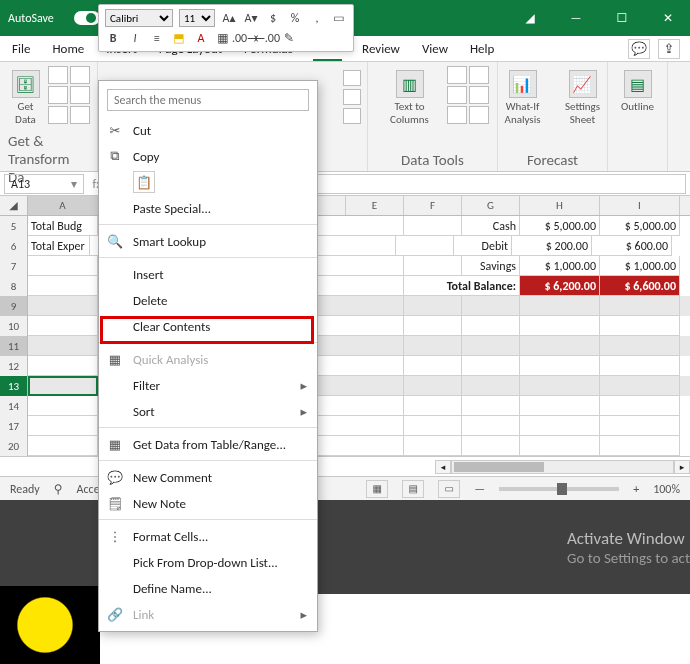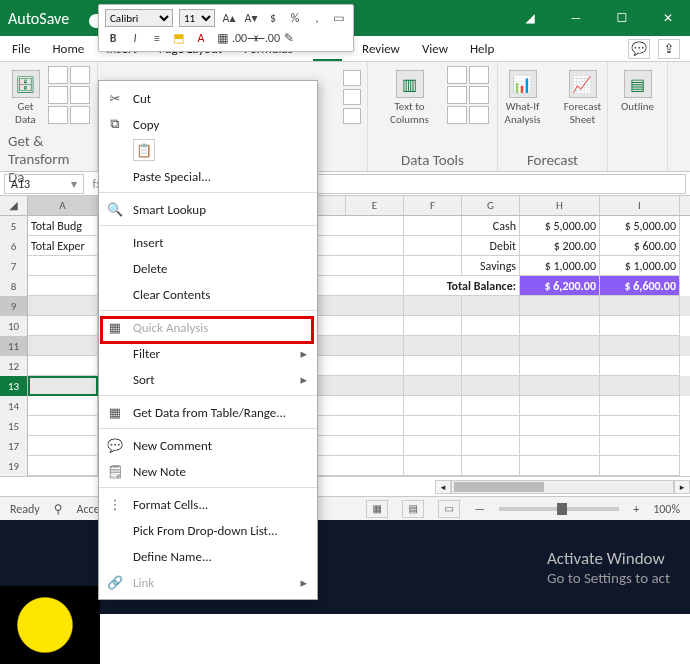--- a/index.html
+++ b/index.html
@@ -1,20 +1,20 @@
 <!DOCTYPE html>
 <html><head>
 <meta charset="utf-8">
 <style>
   * { box-sizing: border-box; margin: 0; padding: 0; font-family: "Segoe UI", Calibri, sans-serif; }
   body { width: 690px; height: 664px; background: #fff; position: relative; overflow: hidden; font-size: 12px; color: #222; }
 
   
   .titlebar { height: 36px; background: #0f7b3f; display: flex; align-items: center; padding: 0 8px; color: #fff; }
-  .autosave { display: flex; align-items: flex-end; gap: 20px; font-size: 16px; }
+  .autosave { display: flex; align-items: flex-end; gap: 20px; font-size: 12px; }
   .autosave .switch { width: 26px; height: 14px; border-radius: 7px; background: #fff; position: relative; }
   .autosave .switch::after { content:""; width:10px; height:10px; border-radius:50%; background:#0f7b3f; position:absolute; top:2px; left:12px; }
   .title-right { margin-left: auto; display: flex; gap: 18px; }
   .title-right .tbtn { width: 28px; height: 28px; display:flex; align-items:center; justify-content:center; cursor:pointer; }
 
   
   .minitool { position: absolute; top: 4px; left: 98px; width: 256px; height: 48px; background: #fff; border: 1px solid #bbb; border-radius: 2px; padding: 3px 6px; font-size: 12px; box-shadow: 0 2px 6px rgba(0,0,0,0.15); z-index: 50; }
   .minitool .row { display:flex; align-items:center; gap:6px; height: 20px; }
   .minitool select { font-size: 11px; border: 1px solid #aaa; height: 18px; }
   .minitool .icon { width:16px; height:16px; display:flex; align-items:center; justify-content:center; color:#444; cursor:pointer; }
@@ -50,21 +50,21 @@
   .gridbody { }
   .row { display:flex; height:20px; }
   .row.sel { background:#e8e8e8; }
   .row.sel .rowhdr { background:#c8c8c8; }
   .row.active { }
   .row.active .rowhdr { background:#0f7b3f; color:#fff; }
   .cell { border-right:1px solid #d0d0d0; border-bottom:1px solid #d0d0d0; padding:0 3px; font-size:12px; display:flex; align-items:center; overflow:hidden; white-space:nowrap; }
   .cell.bold { font-weight:700; }
   .cell.right { justify-content:flex-end; }
   .cell.money { justify-content:flex-end; }
-  .cell.inv { background:#8b5cf6; color:#fff; font-weight:700; }
+  .cell.inv { background:#b91c1c; color:#fff; font-weight:700; }
   .cell.active { outline:2px solid #0f7b3f; outline-offset:-2px; }
 
   
   .ctxmenu { position:absolute; top:80px; left:98px; width:220px; background:#fff; border:1px solid #aaa; box-shadow: 2px 3px 10px rgba(0,0,0,0.25); z-index:40; padding:4px 0; font-size:13px; }
   .ctxmenu .search { margin:4px 8px 6px 8px; }
   .ctxmenu .search input { width:100%; height:22px; border:1px solid #bbb; padding:0 6px; font-size:12px; }
   .ctxmenu .mi { height:26px; display:flex; align-items:center; padding:0 10px 0 34px; position:relative; cursor:pointer; }
   .ctxmenu .mi .mic { position:absolute; left:8px; width:16px; text-align:center; color:#555; }
   .ctxmenu .mi .arrow { margin-left:auto; color:#666; }
   .ctxmenu .mi.disabled { color:#aaa; cursor:default; }
@@ -80,21 +80,21 @@
   .scrollstrip .sbar { flex:1; height:14px; background:#eee; border:1px solid #ccc; position:relative; }
   .scrollstrip .sbar .thumb { position:absolute; left:2px; top:1px; width:90px; height:10px; background:#bbb; }
   .scrollstrip .sbtn { width:16px; height:14px; border:1px solid #ccc; background:#f4f4f4; display:flex; align-items:center; justify-content:center; font-size:9px; cursor:pointer; }
 
   .status { height:24px; background:#f3f3f3; border-top:1px solid #c8c8c8; display:flex; align-items:center; padding:0 10px; font-size:12px; color:#555; gap:14px; }
   .status .spacer { flex:1; }
   .status .viewbtn { width:22px; height:18px; border:1px solid #ccc; display:flex; align-items:center; justify-content:center; cursor:pointer; font-size:10px; }
   .status .zoomtrack { width:120px; height:4px; background:#ccc; position:relative; }
   .status .zoomtrack .zthumb { position:absolute; left:58px; top:-4px; width:10px; height:12px; background:#666; }
 
-  .darkstrip { height:94px; background:#0f172a; display:flex; align-items:center; justify-content:flex-end; padding-right:20px; }
+  .darkstrip { height:94px; background:#404040; display:flex; align-items:center; justify-content:flex-end; }
   .activate { color:#9a9a9a; font-size:15px; text-align:left; }
   .activate .t1 { font-size:17px; color:#bdbdbd; }
 
   
   .yblob { position:absolute; left:-10px; top:586px; width:110px; height:78px; background: radial-gradient(circle at 50% 50%, #ffe600 40%, #000 42%); z-index:2; }
 </style>
 </head>
 <body>
 
 <div class="titlebar">
@@ -199,21 +199,21 @@
   </div>
 
   <div class="ribgroup" style="width:110px">
     <div style="display:flex; gap:4px">
       <div class="ribbtn">
         <div class="ic">📊</div>
         <span style="width:48px">What-If Analysis</span>
       </div>
       <div class="ribbtn">
         <div class="ic">📈</div>
-        <span style="width:48px">Forecast Sheet</span>
+        <span style="width:48px">Settings Sheet</span>
       </div>
     </div>
     <div class="label">Forecast</div>
   </div>
 
   <div class="ribgroup" style="width:60px">
     <div class="ribbtn">
       <div class="ic">▤</div>
       <span>Outline</span>
     </div>
@@ -250,21 +250,21 @@
         <div class="cell" style="width: 28px;"></div>
         <div class="cell" style="width: 220px; border-right: none; border-bottom: 1px solid rgb(208, 208, 208);"></div>
         <div class="cell" style="width: 58px;"></div>
         <div class="cell right" style="width: 58px;"></div>
         <div class="cell right" style="width: 58px;">Cash</div>
         <div class="cell money" style="width: 80px;">$  5,000.00</div>
         <div class="cell money" style="width: 80px;">$  5,000.00</div>
       </div>
       <div class="row">
         <div class="rowhdr">6</div>
-        <div class="cell" style="width: 70px;">Total Exper</div>
+        <div class="cell" style="width: 62px;">Total Exper</div>
         <div class="cell" style="width: 28px;"></div>
         <div class="cell" style="width: 220px; border-right: none; border-bottom: 1px solid rgb(208, 208, 208);"></div>
         <div class="cell" style="width: 58px;"></div>
         <div class="cell right" style="width: 58px;"></div>
         <div class="cell right" style="width: 58px;">Debit</div>
         <div class="cell money" style="width: 80px;">$     200.00</div>
         <div class="cell money" style="width: 80px;">$     600.00</div>
       </div>
       <div class="row">
         <div class="rowhdr">7</div>
@@ -347,56 +347,46 @@
         <div class="cell" style="width: 70px;"></div>
         <div class="cell" style="width: 28px;"></div>
         <div class="cell" style="width: 220px; border-right: none; border-bottom: 1px solid rgb(208, 208, 208);"></div>
         <div class="cell" style="width: 58px;"></div>
         <div class="cell right" style="width: 58px;"></div>
         <div class="cell right" style="width: 58px;"></div>
         <div class="cell" style="width: 80px;"></div>
         <div class="cell" style="width: 80px;"></div>
       </div>
       <div class="row">
-        <div class="rowhdr">15</div>
-        <div class="cell" style="width: 70px;"></div>
-        <div class="cell" style="width: 28px;"></div>
-        <div class="cell" style="width: 220px; border-right: none; border-bottom: 1px solid rgb(208, 208, 208);"></div>
-        <div class="cell" style="width: 58px;"></div>
-        <div class="cell right" style="width: 58px;"></div>
-        <div class="cell right" style="width: 58px;"></div>
-        <div class="cell" style="width: 80px;"></div>
-        <div class="cell" style="width: 80px;"></div>
-      </div>
-      <div class="row">
         <div class="rowhdr">17</div>
         <div class="cell" style="width: 70px;"></div>
         <div class="cell" style="width: 28px;"></div>
         <div class="cell" style="width: 220px; border-right: none; border-bottom: 1px solid rgb(208, 208, 208);"></div>
         <div class="cell" style="width: 58px;"></div>
         <div class="cell right" style="width: 58px;"></div>
         <div class="cell right" style="width: 58px;"></div>
         <div class="cell" style="width: 80px;"></div>
         <div class="cell" style="width: 80px;"></div>
       </div>
       <div class="row">
-        <div class="rowhdr">19</div>
+        <div class="rowhdr">20</div>
         <div class="cell" style="width: 70px;"></div>
         <div class="cell" style="width: 28px;"></div>
         <div class="cell" style="width: 220px; border-right: none; border-bottom: 1px solid rgb(208, 208, 208);"></div>
         <div class="cell" style="width: 58px;"></div>
         <div class="cell right" style="width: 58px;"></div>
         <div class="cell right" style="width: 58px;"></div>
         <div class="cell" style="width: 80px;"></div>
         <div class="cell" style="width: 80px;"></div>
       </div>
     </div>
 </div>
 
 <div class="ctxmenu">
+  <div class="search"><input placeholder="Search the menus" style=""></div>
   <div class="mi">
       <span class="mic">✂</span>
       <span>Cut</span>
     </div>
   <div class="mi">
       <span class="mic">⧉</span>
       <span>Copy</span>
     </div>
   <div class="pasteopts">
       <div class="pic">📋</div>

